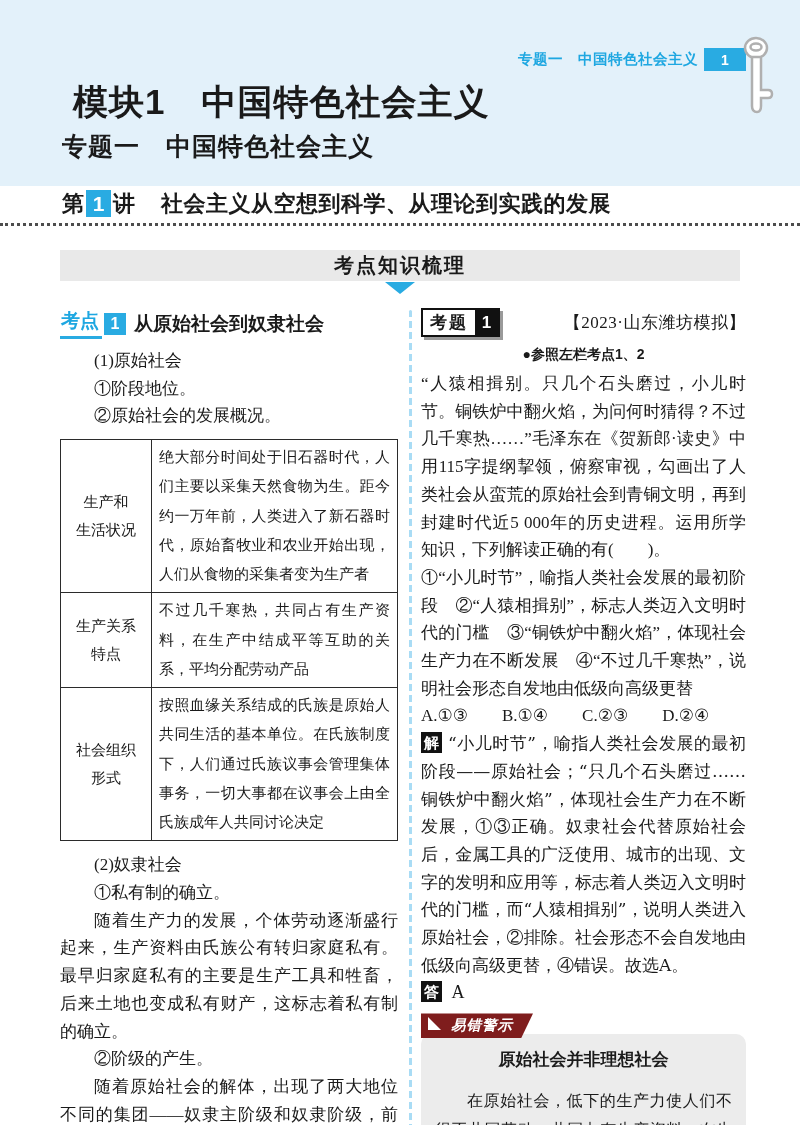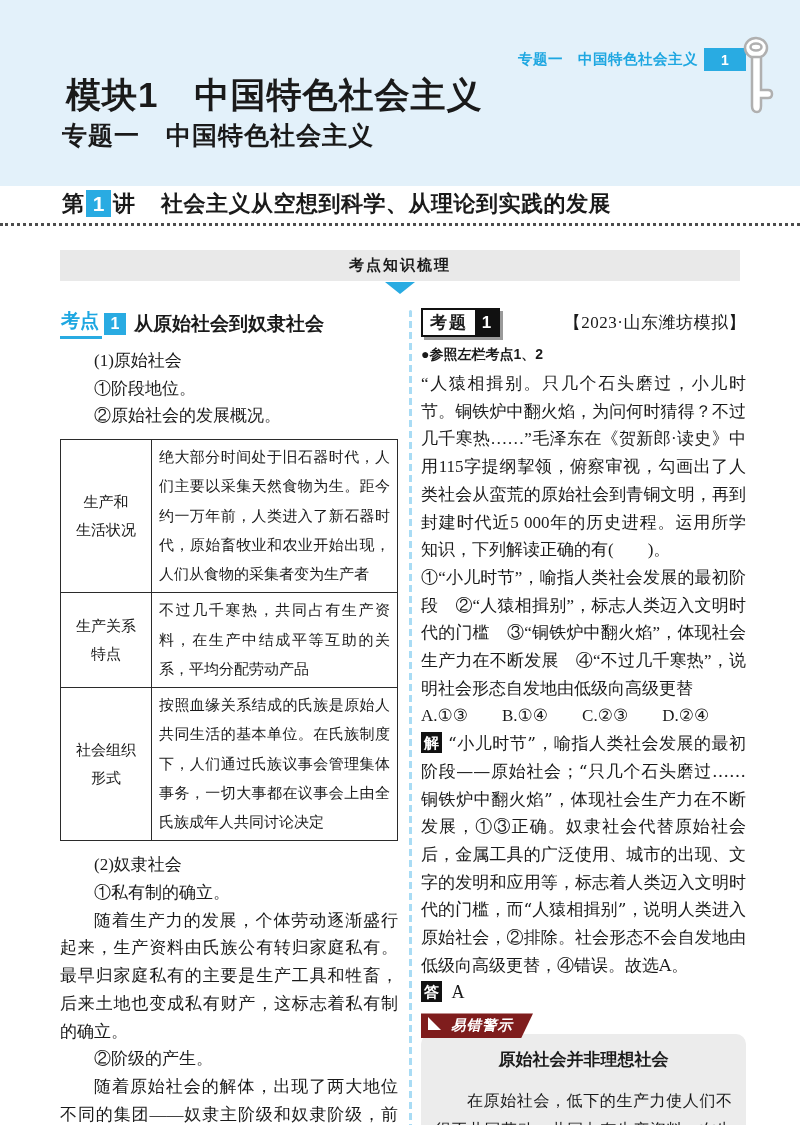--- a/index.html
+++ b/index.html
@@ -7,33 +7,33 @@
         font-family:"Liberation Serif","DejaVu Serif",serif;color:#1a1a1a;}
   .sans{font-family:"Liberation Sans","DejaVu Sans",sans-serif;}
 
   
   .bluehead{position:relative;height:186px;background:#e3f1fa;box-sizing:border-box;padding:72px 0 0 62px;}
   .breadcrumb-row{position:absolute;top:48px;right:54px;display:flex;align-items:center;}
   .breadcrumb{color:#1ea7e1;font-weight:bold;font-size:14.5px;letter-spacing:.5px;margin-right:6px;}
   .pagebox{width:42px;height:23px;background:#29abe2;color:#fff;font-weight:bold;font-size:14px;
            display:flex;align-items:center;justify-content:center;}
   .key-icon{position:absolute;top:36px;right:22px;}
-  .module-title{margin:4px;font-size:35px;line-height:1.1;font-weight:bold;letter-spacing:1px;}
+  .module-title{margin:11px;font-size:35px;line-height:1.1;font-weight:bold;letter-spacing:1px;}
   .topic-title{margin:7px 0 0;font-size:25px;line-height:1.1;font-weight:bold;letter-spacing:1px;}
 
   
   .lecture-row{height:35px;display:flex;align-items:center;padding-left:62px;font-size:22px;font-weight:bold;}
   .numbox{display:inline-flex;align-items:center;justify-content:center;width:25px;height:27px;
           background:#29abe2;color:#fff;font-size:21px;font-weight:bold;margin:0 2px;}
   .lecture-title{margin-left:26px;letter-spacing:.5px;}
   .dotted-rule{border:0;border-bottom:3px dotted #4d4d4d;margin:2px 0 0;}
 
   
   .banner{margin:24px 60px 0;background:#e9e9e9;height:31px;display:flex;align-items:center;justify-content:center;
-          font-size:15px;font-weight:bold;letter-spacing:2px;}
+          font-size:20px;font-weight:bold;letter-spacing:2px;}
   .tri-down{width:0;height:0;border-left:15px solid transparent;border-right:15px solid transparent;
             border-top:12px solid #29abe2;margin:1px auto 0;}
 
   
   .columns{display:flex;align-items:flex-start;padding:12px 54px 0 60px;}
   .col-left{width:338px;}
   .divider{align-self:stretch;width:3px;margin:4px 9px 0 11px;border-radius:2px;
            background:repeating-linear-gradient(180deg,#a9dcf5 0 7px,rgba(169,220,245,0) 7px 11px);}
   .col-right{flex:1;min-width:0;}
 
@@ -54,21 +54,21 @@
            font-family:"DejaVu Serif",serif;padding:2px 2px;}
   .td-cell{font-size:15px;line-height:1.95;text-align:justify;padding:3px 7px;font-family:"DejaVu Serif",serif;}
 
   
   .kaoti-row{display:flex;justify-content:space-between;align-items:center;margin:2px 0 2px;}
   .kaoti-badge{display:flex;align-items:stretch;border:2px solid #111;background:#fff;box-shadow:3px 3px 0 #9a9a9a;text-align:center;}
   .kaoti-label{font-weight:bold;font-size:17px;padding:1px 7px;letter-spacing:2px;}
   .kaoti-num{width:23px;background:#111;color:#fff;font-weight:bold;font-size:17px;
              display:flex;align-items:center;justify-content:center;}
   .source{font-size:17px;letter-spacing:.5px;}
-  .refnote{text-align:left;font-size:14px;font-weight:bold;margin:9px 0 6px;}
+  .refnote{text-align:center;font-size:14px;font-weight:bold;margin:9px 0 6px;}
   .opts{margin:2px 0;font-size:17.5px;line-height:1.7;}
   .sq-badge{display:inline-block;background:#111;color:#fff;font-weight:bold;font-size:15px;
             line-height:1;padding:3px 3px;margin-right:6px;vertical-align:1px;font-family:"Liberation Sans",sans-serif;}
   .kai{font-family:"DejaVu Serif",serif;line-height:1.72;}
   .da-row{margin:2px 0 10px;font-size:18px;}
 
   
   .warn-wrap{margin-top:4px;}
   .warn-badge{position:relative;display:inline-block;background:#7f1d1d;color:#fff;
               font-family:"Liberation Sans",sans-serif;font-weight:bold;font-style:italic;font-size:14.5px;

